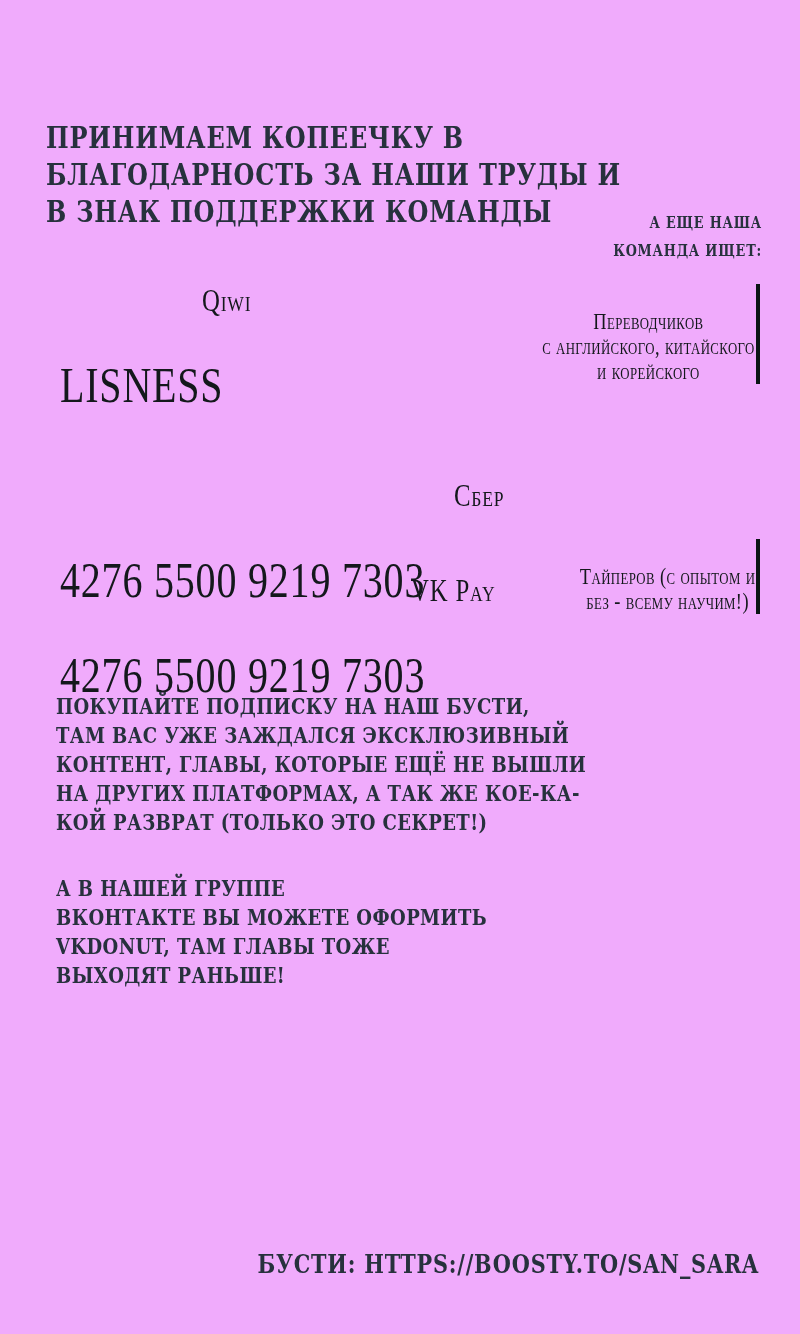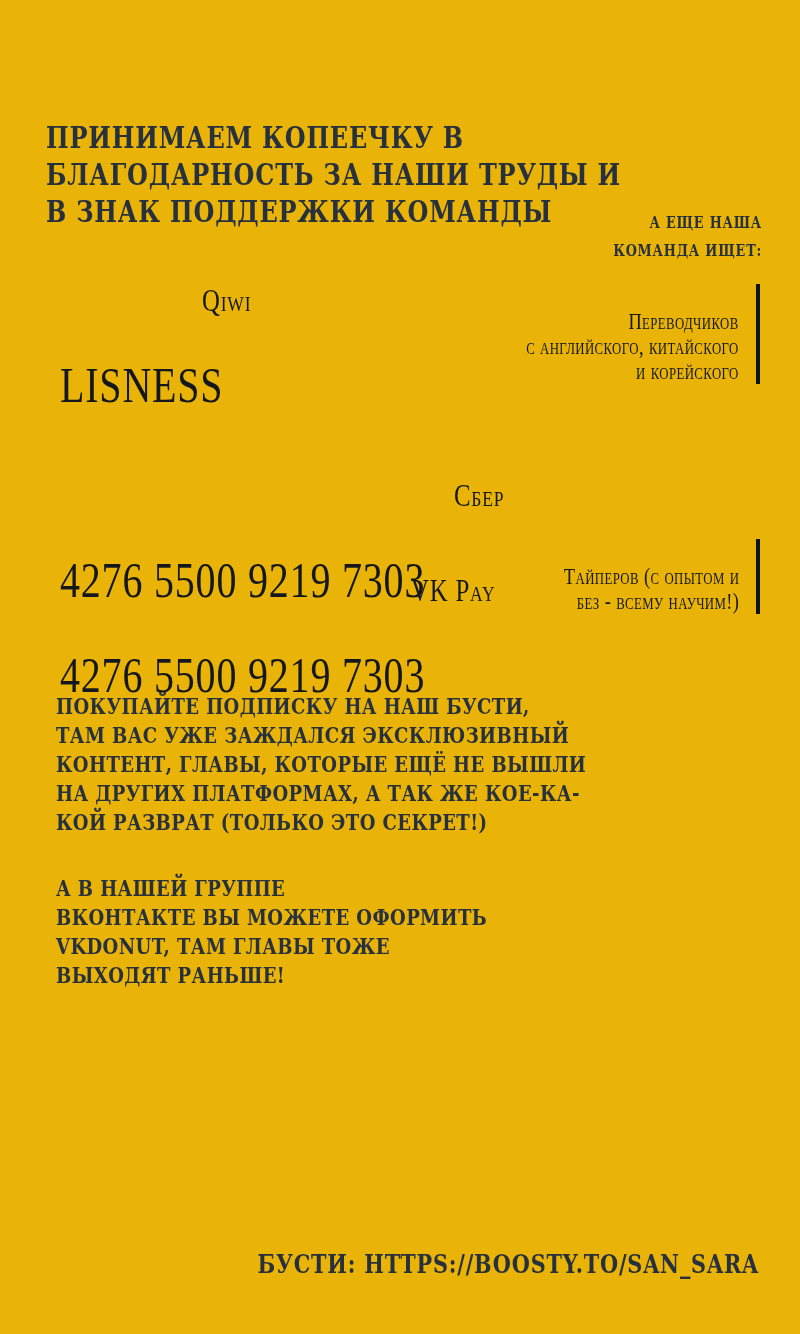--- a/index.html
+++ b/index.html
@@ -4,21 +4,21 @@
 <style>
   html, body {
     margin: 0;
     padding: 0;
     background: #ffffff;
   }
   .page {
     position: relative;
     width: 800px;
     height: 1334px;
-    background: #eab308;
+    background: #f0abfc;
     overflow: hidden;
   }
   
   .display {
     font-family: "DejaVu Serif", serif;
     font-weight: 700;
     color: #27313d;
     white-space: pre-line;
   }
   
@@ -47,22 +47,22 @@
     top: 181px;
     text-align: right;
     font-size: 16px;
     line-height: 28px;
     letter-spacing: 1px;
   }
   .ts-item {
     position: absolute;
     right: 40px;
     border-right: 4px solid #0b1514;
-    padding-right: 17px;
-    text-align: right;
+    padding-right: 1px;
+    text-align: center;
     font-size: 23px;
     line-height: 25px;
     letter-spacing: 0.5px;
   }
   .ts-item-1 { top: 284px; }
   .ts-item-2 { top: 413px; }
   .ts-item-3 { top: 539px; }
 
   .pay-section { position: absolute; left: 60px; }
   .pay-1 { top: 247px; }

